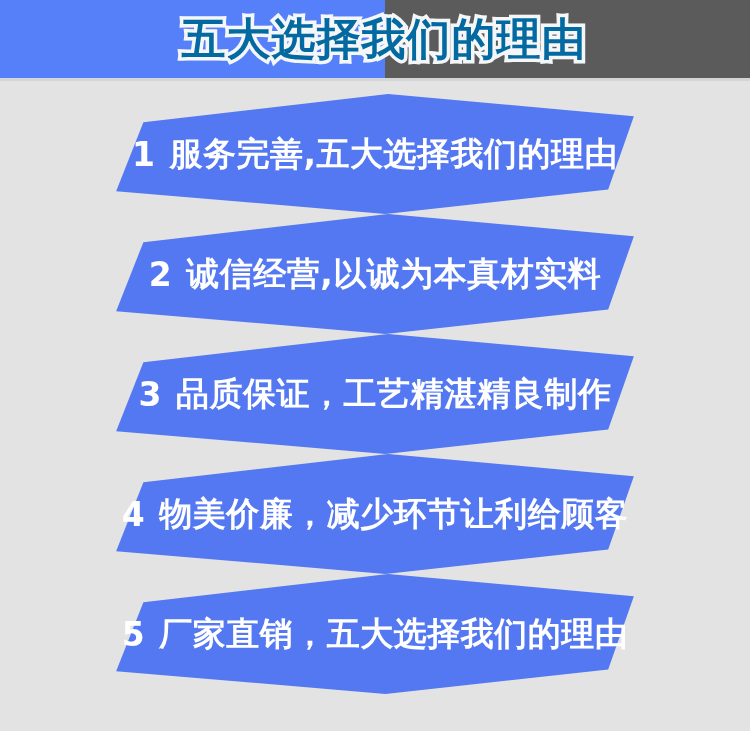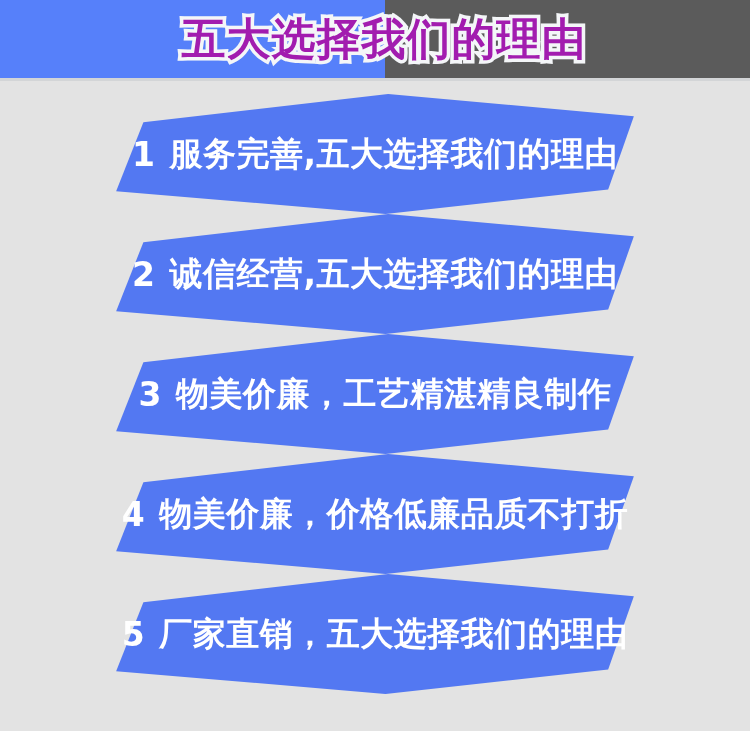--- a/index.html
+++ b/index.html
@@ -61,21 +61,21 @@
     left: 0;
     top: 0;
     width: 750px;
     height: 78px;
     display: flex;
     align-items: center;
     justify-content: center;
     font-size: 44px;
     font-weight: bold;
     letter-spacing: 1px;
-    color: #a21caf;
+    color: #0369a1;
     -webkit-text-stroke: 7px #f4f6f8;
     paint-order: stroke fill;
     white-space: nowrap;
     line-height: 1;
     padding-left: 18px;
     box-sizing: border-box;
   }
 
   
   .reasons {
@@ -165,37 +165,37 @@
       <div class="reason-text">
         <span class="reason-num">1</span>
         <span>服务完善,五大选择我们的理由</span>
       </div>
     </div>
 
     <div class="reason-row r1">
       <div class="banner"></div>
       <div class="reason-text">
         <span class="reason-num">2</span>
-        <span>诚信经营,五大选择我们的理由</span>
+        <span>诚信经营,以诚为本真材实料</span>
       </div>
     </div>
 
     <div class="reason-row r2">
       <div class="banner"></div>
       <div class="reason-text">
         <span class="reason-num">3</span>
-        <span>物美价廉，工艺精湛精良制作</span>
+        <span>品质保证，工艺精湛精良制作</span>
       </div>
     </div>
 
     <div class="reason-row r3">
       <div class="banner"></div>
       <div class="reason-text">
         <span class="reason-num">4</span>
-        <span>物美价廉，价格低廉品质不打折</span>
+        <span>物美价廉，减少环节让利给顾客</span>
       </div>
     </div>
 
     <div class="reason-row r4">
       <div class="banner"></div>
       <div class="reason-text">
         <span class="reason-num">5</span>
         <span>厂家直销，五大选择我们的理由</span>
       </div>
     </div>

